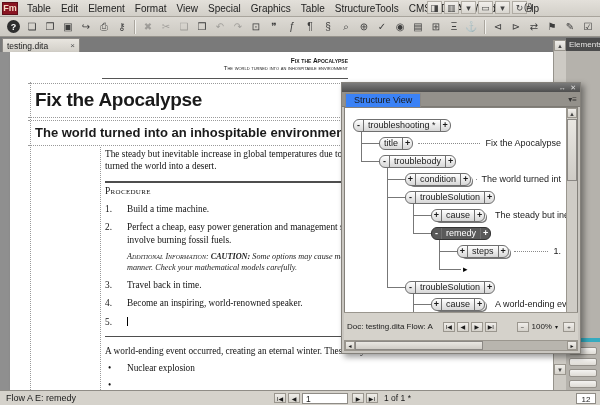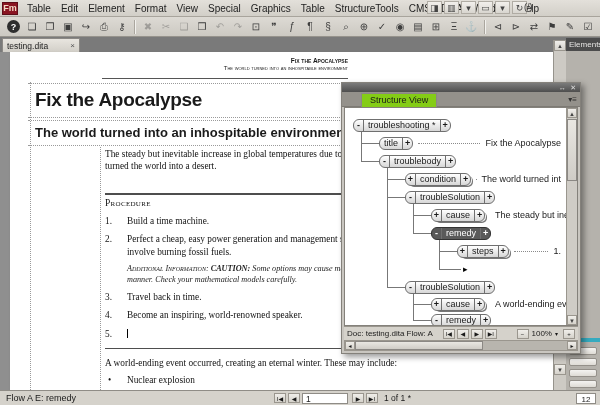--- a/index.html
+++ b/index.html
@@ -50,21 +50,21 @@
   #runhdr .l2 { font-variant:small-caps; font-size:6px; }
   #runrule { position:absolute; top:26px; left:92px; width:246px; border-top:1px solid #555; }
   #titlebox { position:absolute; left:18px; top:31px; width:334px;
     border-top:1px dotted #9a9a9a; border-bottom:1px dotted #9a9a9a; padding:5px 0 6px 7px; }
   #titlebox h1 { font-size:19px; font-weight:bold; letter-spacing:-.3px; }
   #h2box { position:absolute; left:18px; top:68px; width:334px;
     border-top:1px dotted #9a9a9a; border-bottom:1px dotted #9a9a9a; padding:4px 0 5px 7px; }
   #h2box h2 { font-size:13px; font-weight:bold; }
   #bodycol { position:absolute; left:95px; top:96px; width:332px;
     font-family:"Liberation Serif", serif; font-size:9.3px; line-height:1.32; color:#111; }
-  .proc { margin-top:20px; border-top:2px solid #4e4e4e; padding-top:2px; }
+  .proc { margin-top:8px; border-top:2px solid #4e4e4e; padding-top:2px; }
   .proc-label { font-variant:small-caps; font-size:9.5px; letter-spacing:.3px; }
   .step { display:flex; margin-top:6px; }
   .step .num { width:22px; flex:none; }
   .step .txt { flex:1; }
   .caret { display:inline-block; width:1px; height:9px; background:#000; vertical-align:-1px; }
   .addinfo { margin:5px 0 1px 22px; font-size:8.2px; line-height:1.35; color:#222; }
   .ai-label { font-variant:small-caps; font-style:italic; }
   .ai-caution { font-weight:bold; font-style:italic; }
   .ai-text { font-style:italic; }
   .hr2 { margin-top:8px; border-top:1.5px solid #4e4e4e; }
@@ -86,21 +86,21 @@
   .ep-bar { position:absolute; left:3px; width:28px; height:8px; border:1px solid #94908a;
     border-radius:2px; background:linear-gradient(#f4f3f1,#dedbd5); }
 
   
   #swin { position:absolute; left:341px; top:82px; width:240px; height:272px;
     background:#c9c6c0; border:1px solid #84817b; box-shadow:3px 3px 6px rgba(0,0,0,.4); }
   #sw-top { height:9px; background:linear-gradient(#7b7b7b,#4e4e4e); position:relative; }
   #sw-top .wc { position:absolute; top:0; font-size:7px; line-height:9px; color:#ddd; }
   #sw-top .wc1 { right:14px; } #sw-top .wc2 { right:4px; }
   #sw-tabs { height:15px; background:#94918b; border-bottom:1px solid #7d7a74; position:relative; }
-  #sw-tab { position:absolute; left:19px; top:1px; background:#84cc16; border:1px solid #8b8884;
+  #sw-tab { position:absolute; left:3px; top:1px; background:#3b82f6; border:1px solid #8b8884;
     border-bottom:none; font-size:9px; padding:1px 8px 2px; color:#1a1a1a; }
   #sw-tabs .pm { position:absolute; right:3px; top:3px; font-size:8px; color:#333; }
   #sw-body { position:absolute; top:24px; left:2px; right:2px; bottom:27px; background:#fff;
     border:1px solid #84817b; }
   #sw-vscroll { position:absolute; right:0; top:0; bottom:0; width:11px; background:#cfccc6;
     border-left:1px solid #9a968e; font-size:6px; color:#444; }
   #sw-vscroll .arr { position:absolute; left:0; width:10px; height:10px; text-align:center;
     line-height:10px; background:linear-gradient(#f0eeea,#d5d2cb); border:1px solid #9a968e; }
   #sw-vscroll .up { top:0; } #sw-vscroll .dn { bottom:0; }
   #sw-vscroll .thumb { position:absolute; left:0; top:11px; width:10px; height:62px;
@@ -114,21 +114,21 @@
     font-size:9px; font-weight:bold; border-right:1px solid #6f6f6f; }
   .bub .sq.r { border-right:none; border-left:1px solid #6f6f6f; }
   .bub .lbl { padding:0 4px; display:flex; align-items:center; white-space:nowrap; }
   .bub.stacked { box-shadow:2px 1px 0 -1px #f2f2f2, 3px 2px 0 -1px #777; }
   .bub.sel { background:#5a5a5a; color:#fff; border-color:#333; }
   .leader { flex:1; border-bottom:1px dotted #8a8a8a; margin:0 5px; height:1px; align-self:center; }
   .snip { white-space:nowrap; color:#1a1a1a; }
   .vline { position:absolute; width:1px; background:#777; }
   .hline { position:absolute; height:1px; background:#777; }
   .tree-cursor { font-size:9px; color:#000; }
-  #sw-status { position:absolute; left:2px; right:2px; bottom:13px; height:14px;
+  #sw-status { position:absolute; left:2px; right:2px; bottom:13px; height:28px;
     background:#d5d2cb; border-top:1px solid #9a968e; font-size:8px; display:flex;
     align-items:center; padding:0 3px; }
   #sw-status .doc { white-space:nowrap; }
   .nav-btn { width:12px; height:10px; margin-left:2px; font-size:6px; display:inline-flex;
     align-items:center; justify-content:center; background:linear-gradient(#f0eeea,#d5d2cb);
     border:1px solid #9a968e; }
   #sw-nav { margin-left:8px; display:flex; }
   #sw-zoom { margin-left:auto; display:flex; align-items:center; }
   #sw-zoom .pct { margin:12px 3px; font-size:8px; }
   #sw-zoom .dda { font-size:6px; margin-right:3px; }

